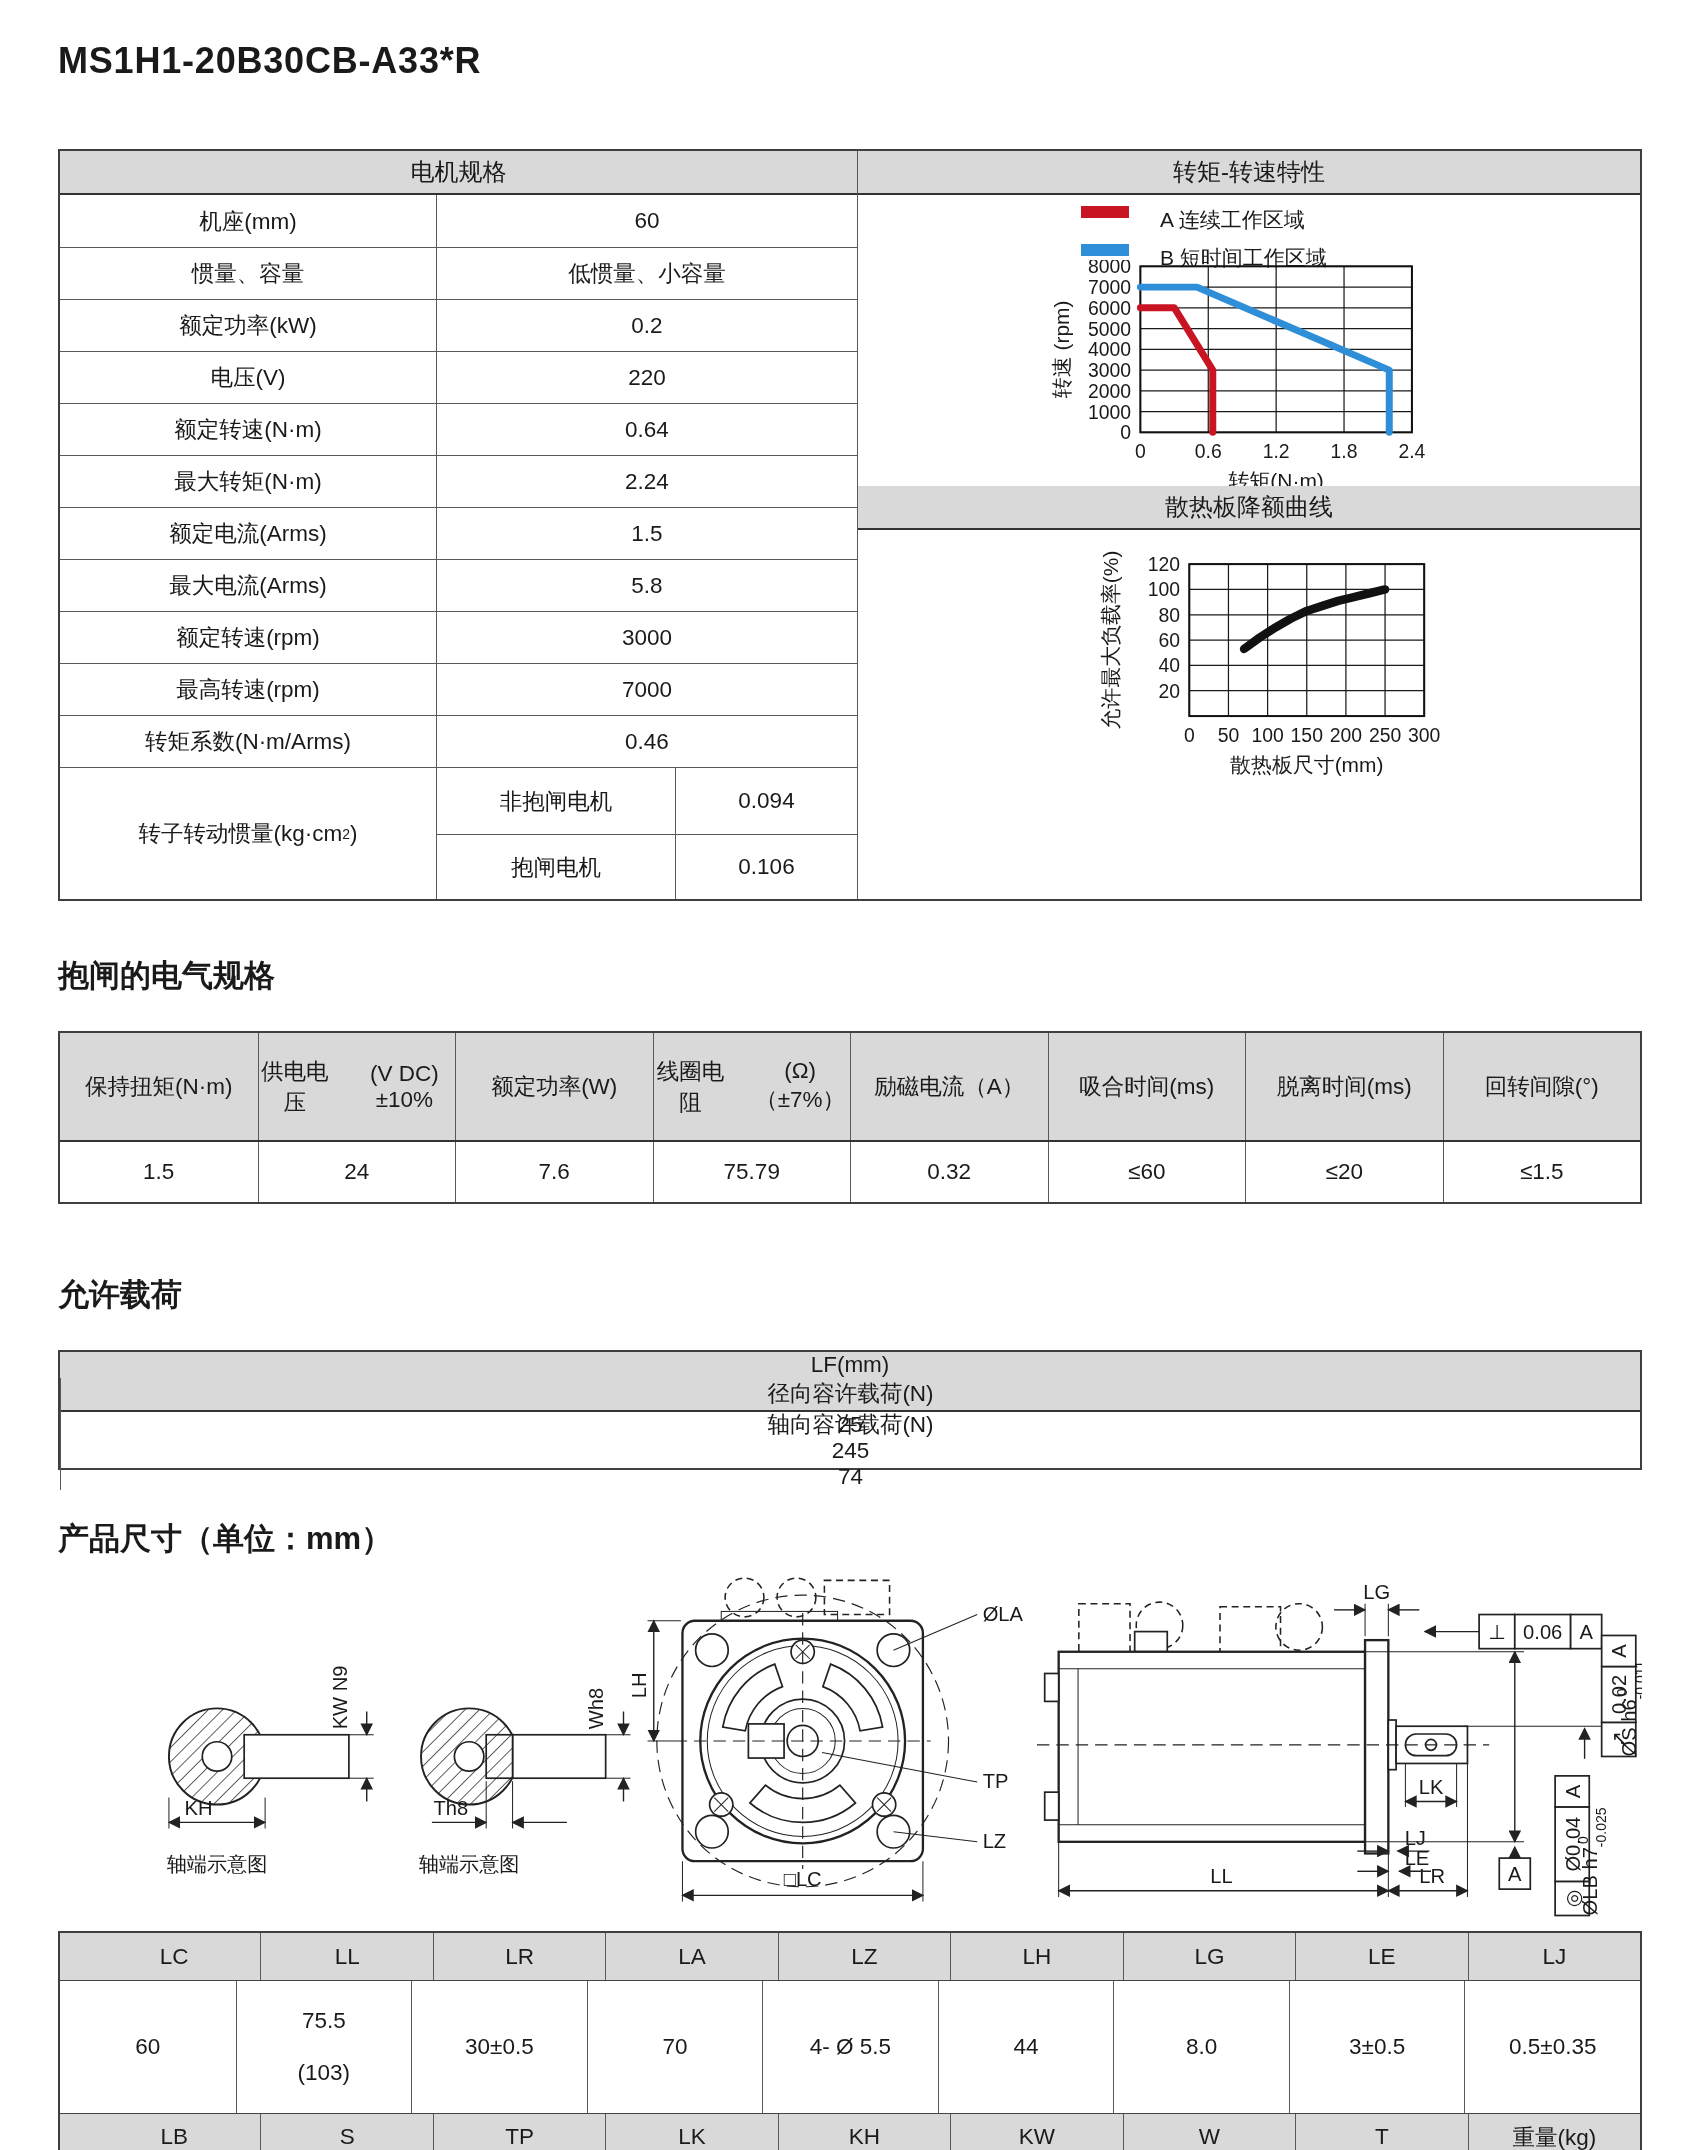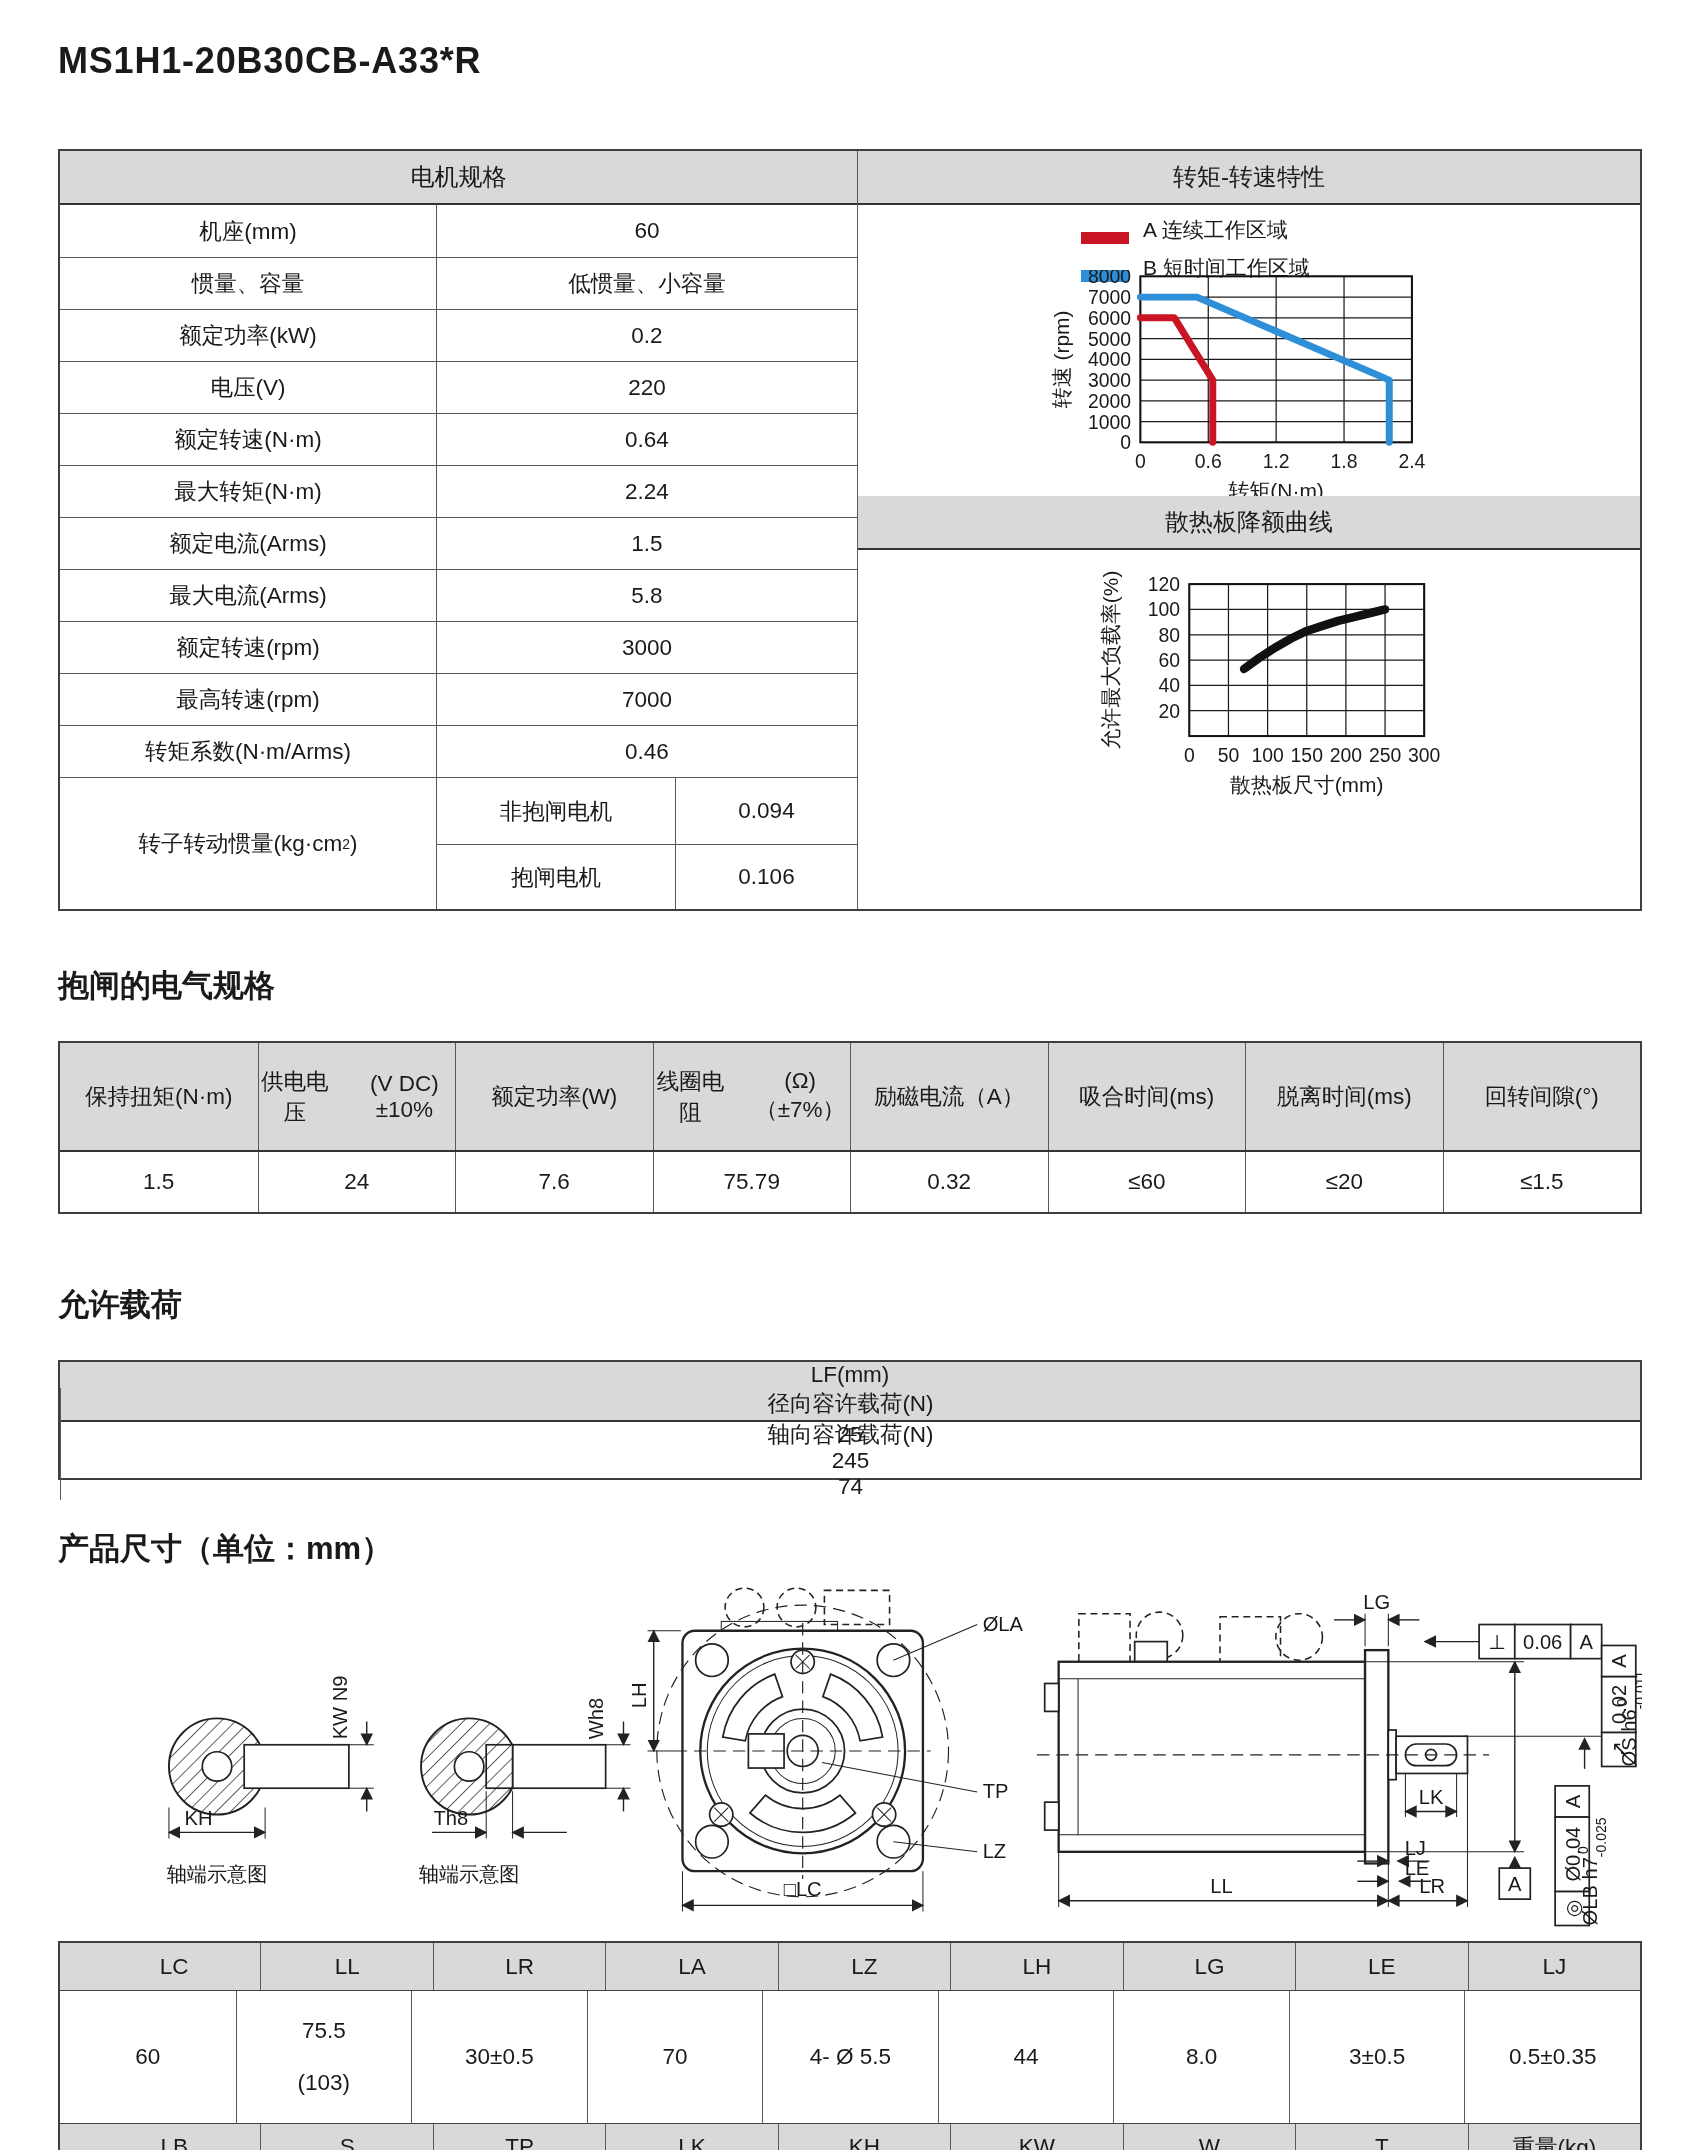--- a/index.html
+++ b/index.html
@@ -12,38 +12,38 @@
   h1.title { font-size:36px; font-weight:bold; letter-spacing:0.8px; margin:0 0 67px 0; }
   h2.sec { font-size:31px; font-weight:bold; }
 
   
   .tblborder { border:2.3px solid #3f3f3f; width:1584px; background:#fff; }
   .gray { background:#d9d9d9; }
   .c { display:flex; align-items:center; justify-content:center; font-size:22.5px; text-align:center; }
 
   
   .spec-tbl { display:grid; grid-template-columns:797px 1fr; }
-  .spec-header { height:54px; display:flex; align-items:center; justify-content:center;
+  .spec-header { height:44px; display:flex; align-items:center; justify-content:center;
     font-size:24px; border-bottom:2.3px solid #333; }
   .spec-row { display:grid; grid-template-columns:376px 1fr; height:52px; }
   .spec-row + .spec-row, .spec-inertia { border-top:1.6px solid #595959; }
   .spec-row > .c + .c { border-left:1.6px solid #595959; }
   .spec-inertia { display:grid; grid-template-columns:376px 239px 1fr; grid-template-rows:66px 65px; }
   .spec-inertia .il { grid-row:1/3; }
   .spec-inertia .bl { border-left:1.6px solid #595959; }
   .spec-inertia .bt { border-top:1.6px solid #595959; }
   sup.u { font-size:0.62em; vertical-align:super; }
 
   .spec-right { border-left:1.6px solid #595959; display:flex; flex-direction:column; }
   .chart-area { position:relative; background:#fff; }
   #torque-area { height:291px; }
   #derating-area { height:310px; }
   .hdr2 { border-top:0; }
   .legend { position:absolute; left:223px; top:11px; display:flex; flex-direction:column; gap:10px; }
-  .legend-item { display:flex; align-items:flex-end; gap:14px; }
+  .legend-item { display:flex; align-items:flex-start; gap:31px; }
   .swatch { width:48px; height:11.6px; display:inline-block; }
   .legend-label { font-size:21px; }
   .chart-area svg { position:absolute; left:0; }
   svg text { fill:#1a1a1a; font-family:"Liberation Sans","DejaVu Sans",sans-serif; }
   .tick { font-size:25px; }
   .axis-label { font-size:27px; }
 
   
   .brake-h { margin:54px 0 34px 0; }
   .brow { display:grid; grid-template-columns:repeat(8,1fr); }

